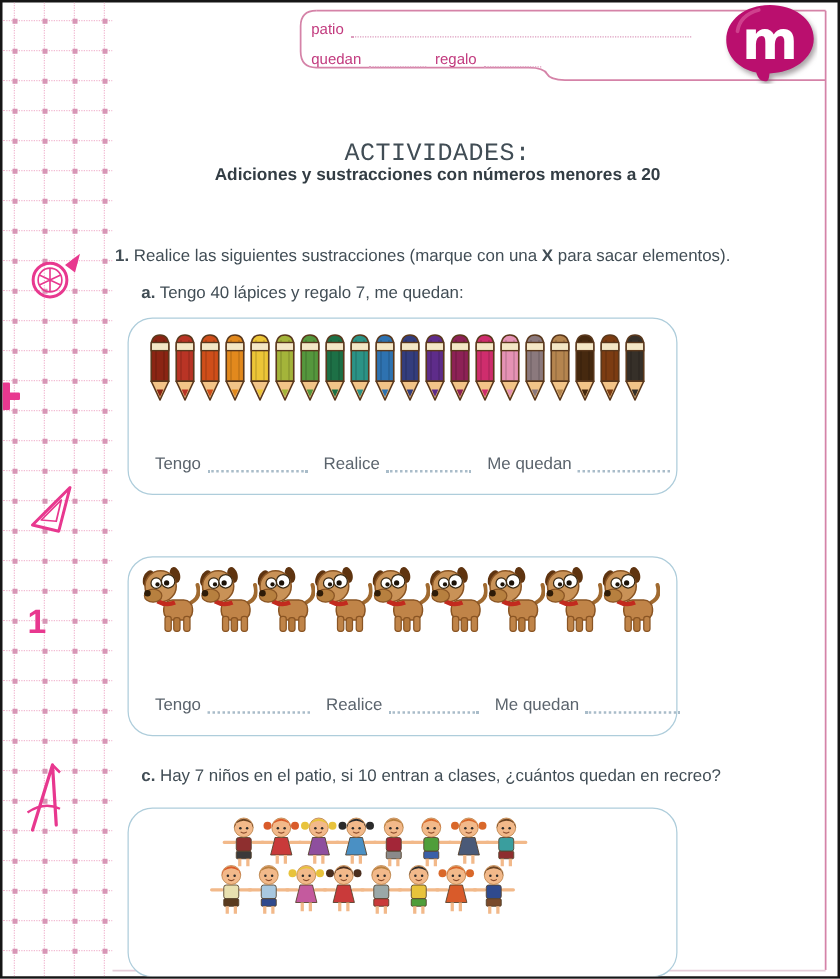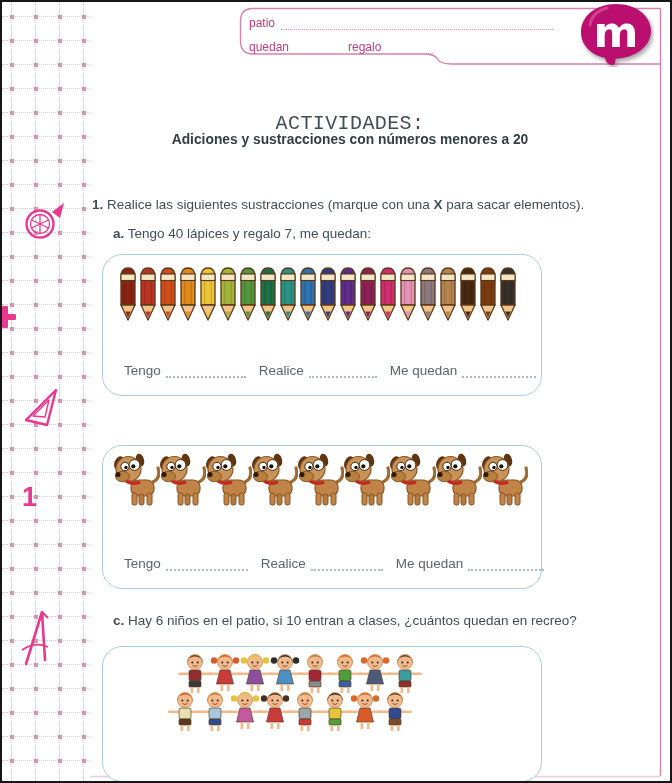--- a/index.html
+++ b/index.html
@@ -598,21 +598,21 @@
   <div id="labels-b" class="labelrow">
       <span class="ans-label">Tengo</span>
       <span class="blank" style="width: 82px;"></span>
       <span class="ans-label">Realice</span>
       <span class="blank" style="width: 72px;"></span>
       <span class="ans-label">Me quedan</span>
       <span class="blank" style="width: 76px;"></span>
     </div>
 
   <div id="prompt-c" class="prompt bodytext">
-    <b class="blk">c.</b><span>  Hay 6 niños en el patio, si 10 entran a clases, ¿cuántos quedan en recreo?</span>
+    <b class="blk">c.</b><span>  Hay 7 niños en el patio, si 10 entran a clases, ¿cuántos quedan en recreo?</span>
   </div>
   <div id="box-c" class="actbox"></div>
   <div id="kids-row1" class="kidrow">
       <span><svg width="34" height="43" viewBox="0 0 34 43">
           <rect x="0" y="20.5" width="11" height="2.6" rx="1.3" fill="#f2b98a"></rect>
           <rect x="23" y="20.5" width="11" height="2.6" rx="1.3" fill="#f2b98a"></rect>
           <rect x="11" y="18" width="12" height="11" rx="2" fill="#8e2f2f" stroke="#55402a" stroke-width=".7"></rect>
           <rect x="11" y="29" width="12" height="6" rx="1" fill="#3a3a3a" stroke="#55402a" stroke-width=".7"></rect>
           <rect x="12.5" y="35" width="2.6" height="6" fill="#f2b98a"></rect>
           <rect x="19" y="35" width="2.6" height="6" fill="#f2b98a"></rect>

